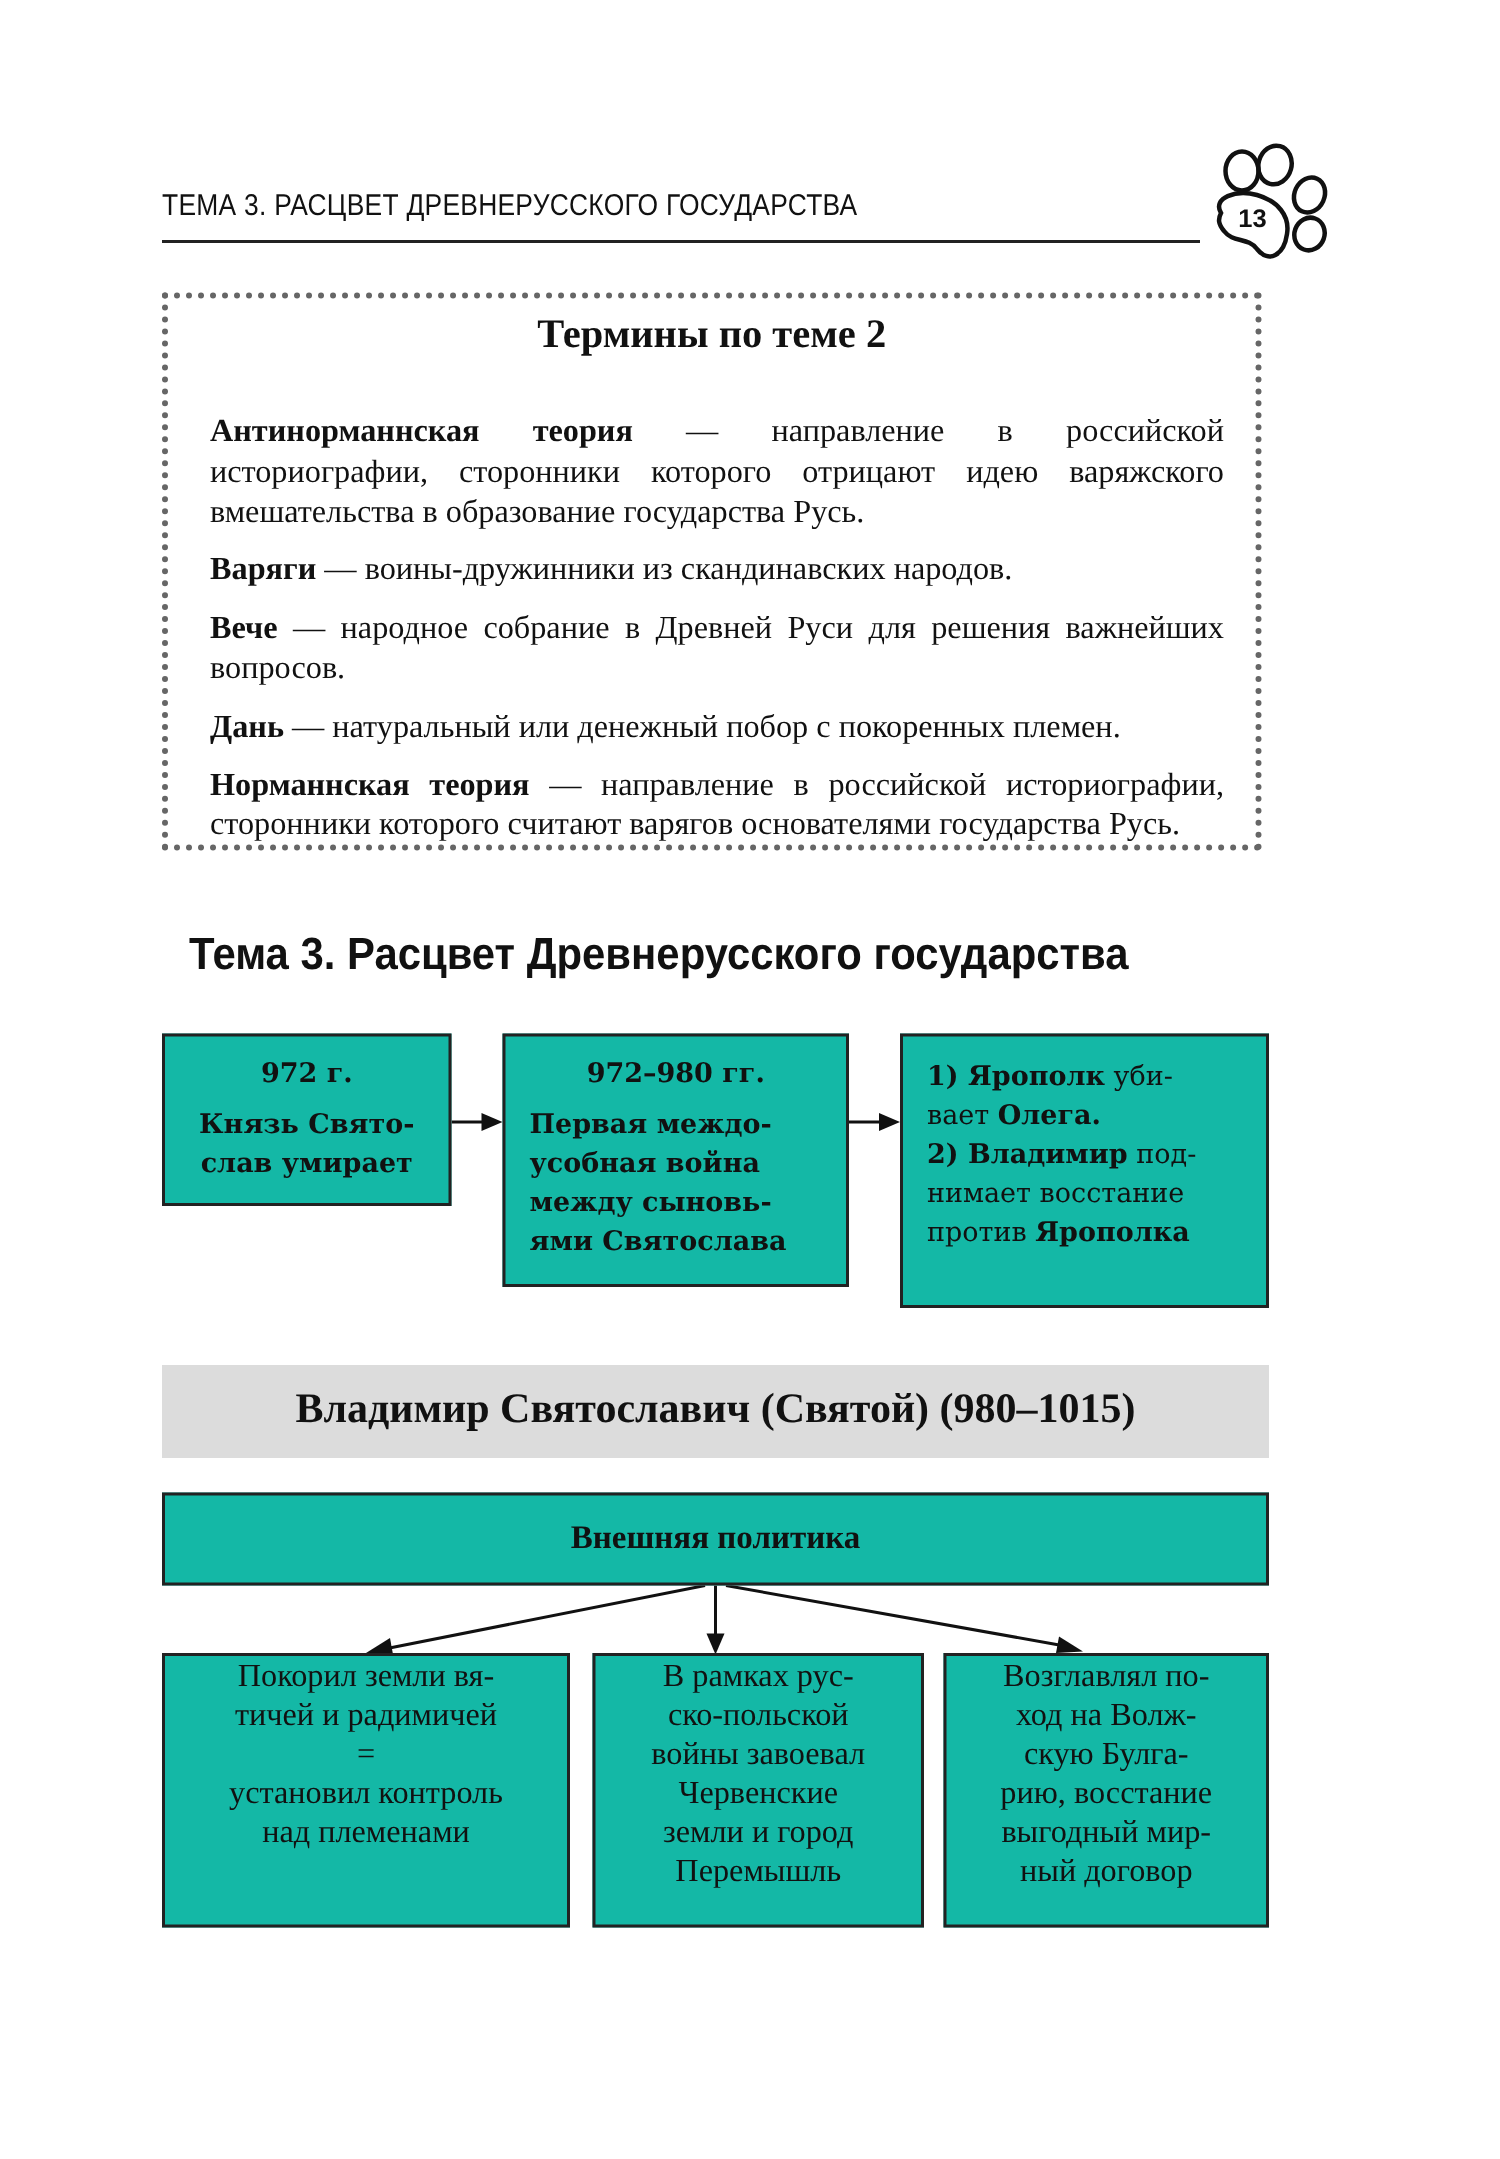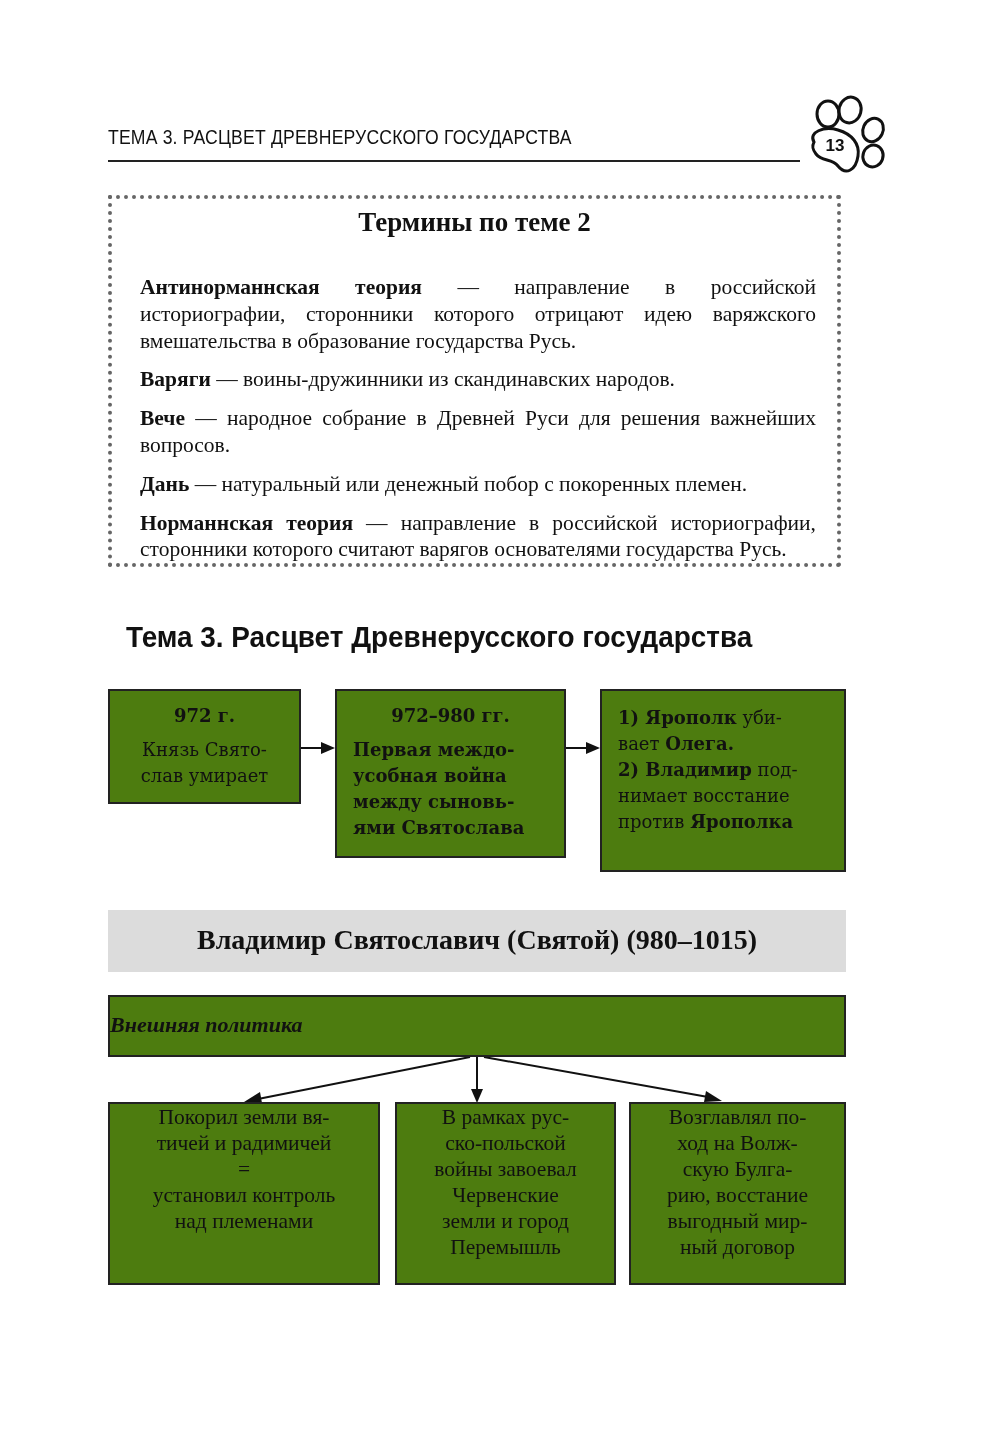--- a/index.html
+++ b/index.html
@@ -15,38 +15,38 @@
   .terms-box { position: absolute; left: 108px; top: 195px; width: 733px; height: 372px; border: 4px dotted #666; box-sizing: border-box; }
   .terms-title { position: absolute; left: 108px; top: 207px; width: 733px; text-align: center; font-family: "Liberation Serif", serif; font-weight: bold; font-size: 27px; }
   .terms-body { position: absolute; left: 128px; top: 262px; width: 700px; font-family: "Liberation Serif", serif; font-size: 21.5px; line-height: 26.8px; text-align: justify; }
   .terms-body p { margin: 12px; }
   .terms-body b { font-weight: bold; }
 
   
   .section-title { position: absolute; left: 126px; top: 620px; font-family: "Liberation Sans", sans-serif; font-weight: bold; font-size: 30px; white-space: nowrap; transform: scaleX(0.93); transform-origin: left; }
 
   
-  .box { position: absolute; border: 2px solid #222; box-sizing: border-box; background: #4d7c0f; }
+  .box { position: absolute; border: 2px solid #222; box-sizing: border-box; background: #14b8a6; }
   .flow-text { font-family: "DejaVu Serif", serif; font-size: 18px; line-height: 26px; }
   .b1 { left: 108px; top: 689px; width: 193px; height: 115px; text-align: center; padding-top: 12px; }
   .b2 { left: 335px; top: 689px; width: 231px; height: 169px; padding-top: 12px; }
   .b3 { left: 600px; top: 689px; width: 246px; height: 183px; padding: 14px 0 0 16px; }
   .date { font-weight: bold; text-align: center; margin-bottom: 8px; }
-  .b1 .desc { font-weight: normal; }
+  .b1 .desc { font-weight: bold; }
   .b2 .desc { font-weight: bold; padding-left: 16px; }
   .b3 .line { white-space: nowrap; }
 
   .arrow { position: absolute; }
 
   
   .banner { position: absolute; left: 108px; top: 910px; width: 738px; height: 62px; background: #dcdcdc; }
   .banner-text { position: absolute; left: 108px; top: 924px; width: 738px; text-align: center; font-family: "Liberation Serif", serif; font-weight: bold; font-size: 28px; }
 
   .policy-box { left: 108px; top: 995px; width: 738px; height: 62px; }
-  .policy-text { position: absolute; left: 0; top: 15px; width: 100%; text-align: left; font-family: "Liberation Serif", serif; font-weight: bold; font-size: 22px; font-style: italic; }
+  .policy-text { position: absolute; left: 0; top: 15px; width: 100%; text-align: center; font-family: "Liberation Serif", serif; font-weight: bold; font-size: 22px; }
 
   .col { top: 1102px; height: 183px; text-align: center; font-family: "Liberation Serif", serif; font-size: 21.5px; line-height: 26px; padding-top: 0; }
   .c1 { left: 108px; width: 272px; }
   .c2 { left: 395px; width: 221px; }
   .c3 { left: 629px; width: 217px; }
 </style>
 </head>
 <body>
 
 <div class="running-header">ТЕМА 3. РАСЦВЕТ ДРЕВНЕРУССКОГО ГОСУДАРСТВА</div>

